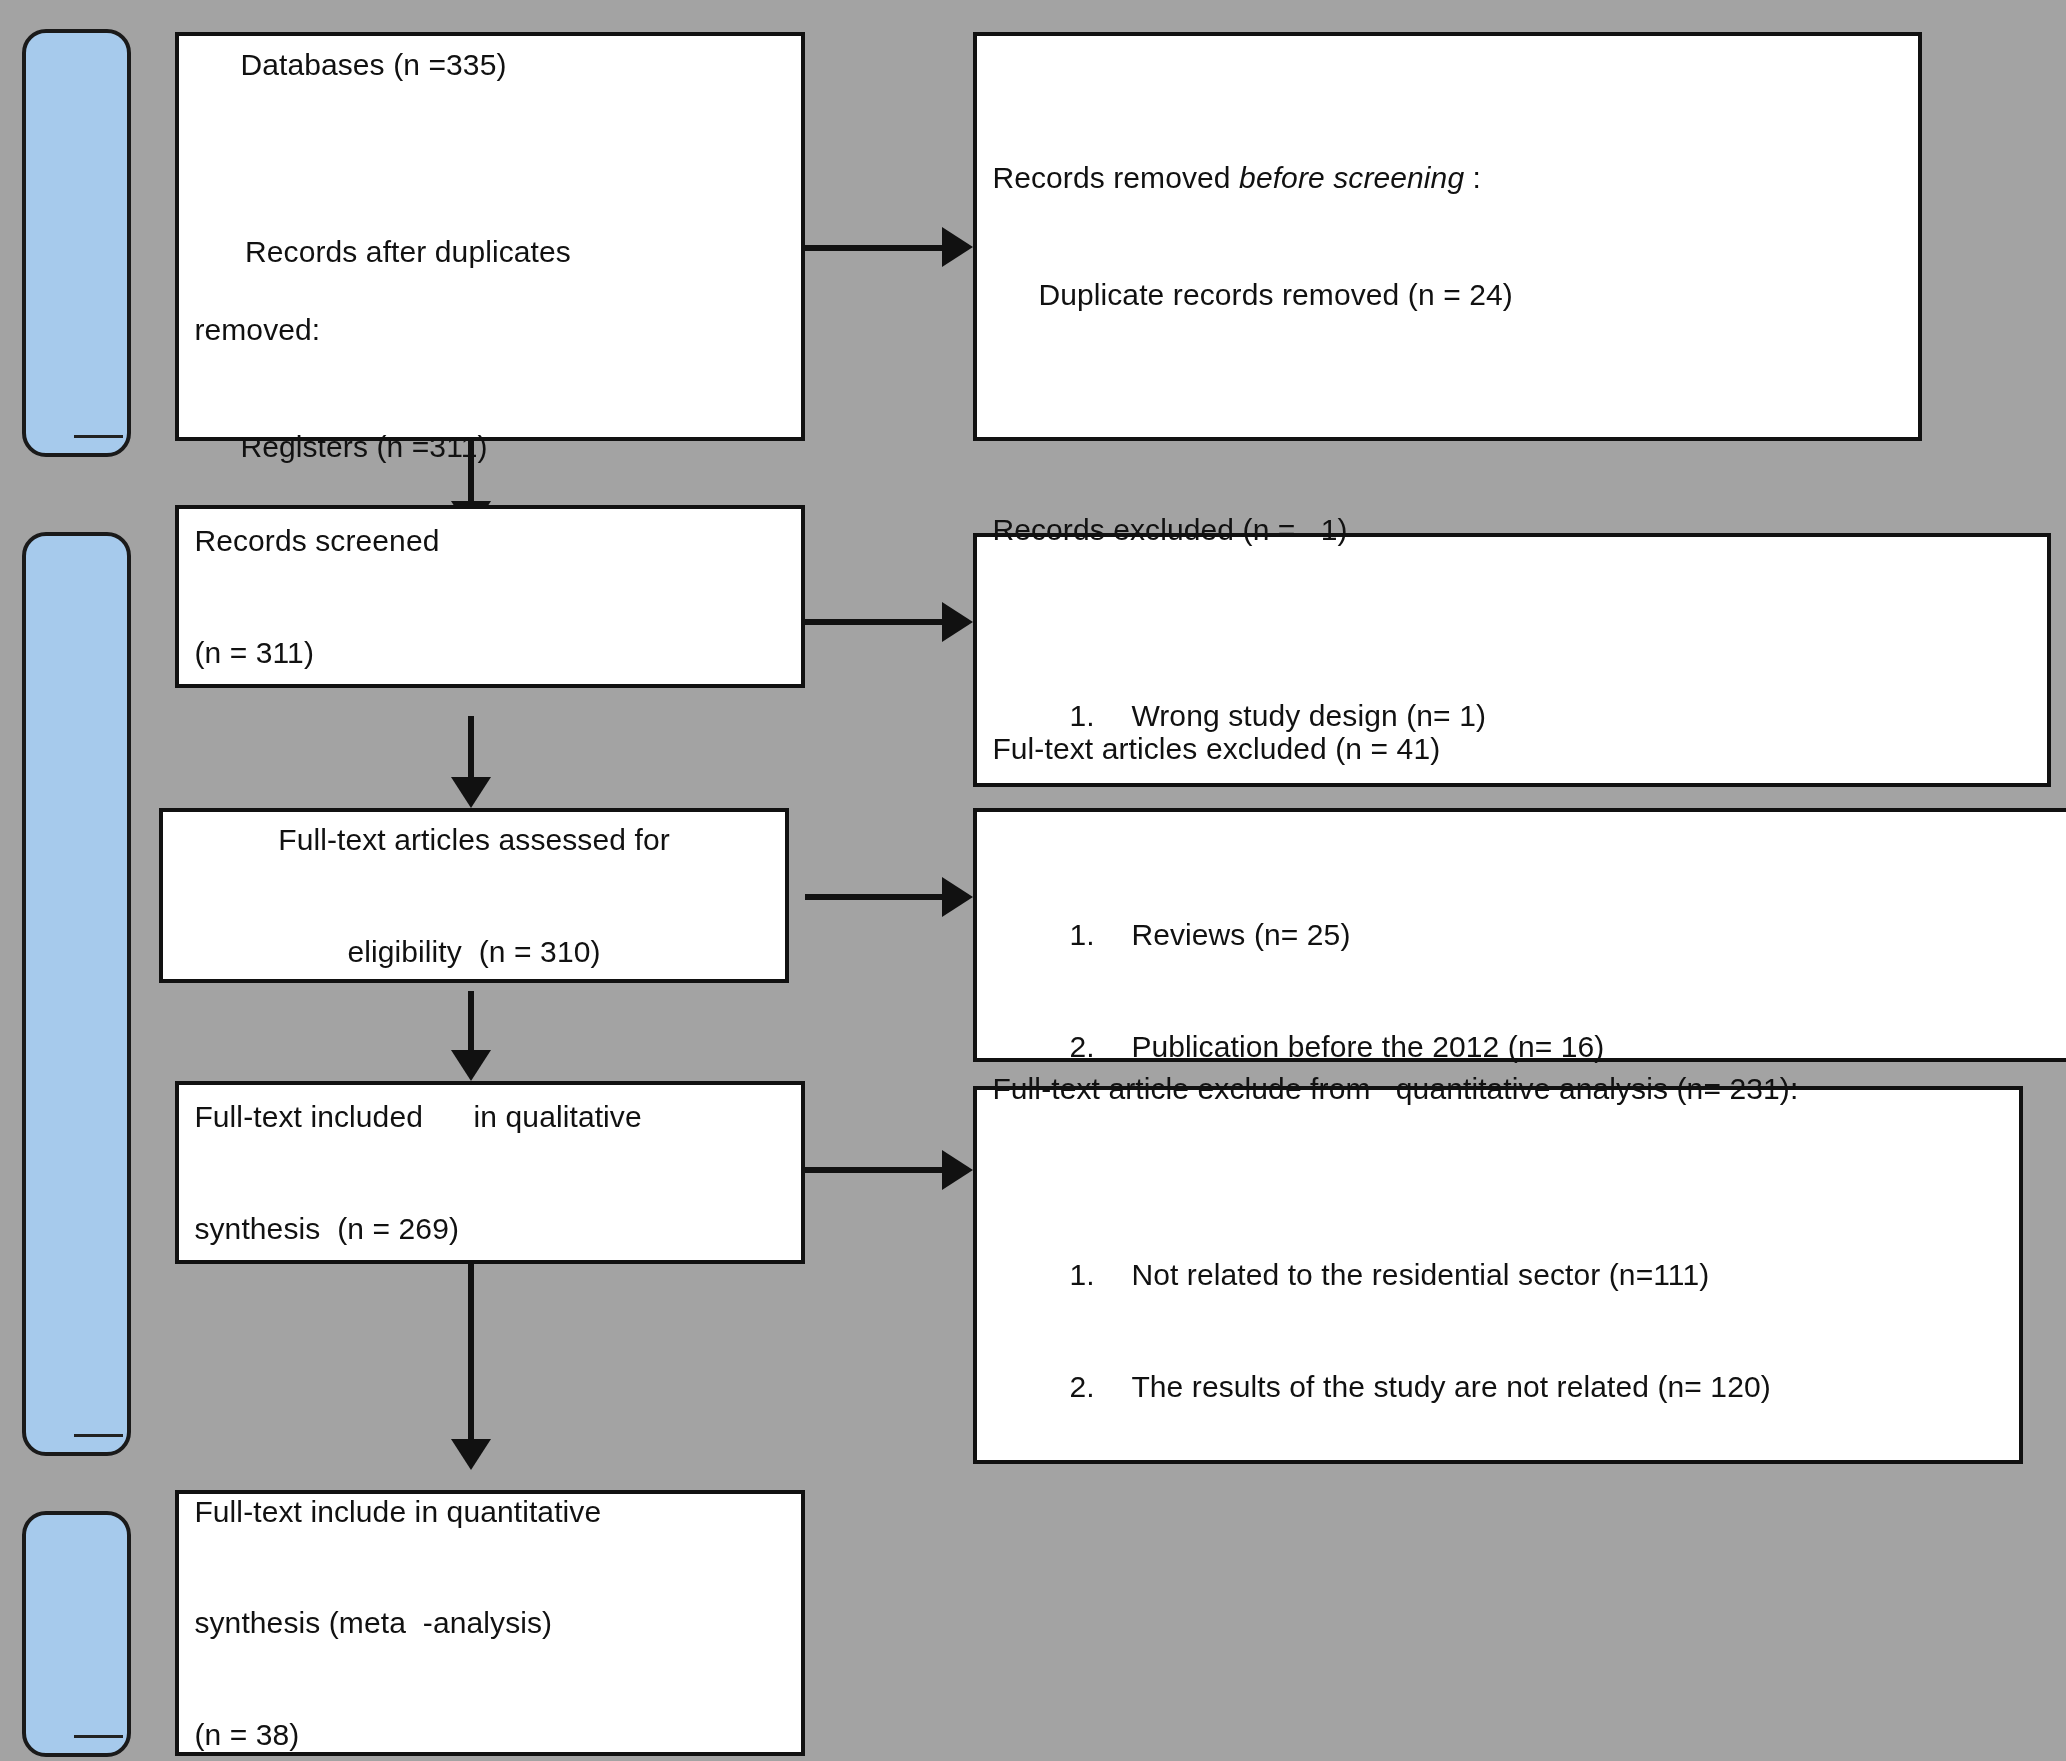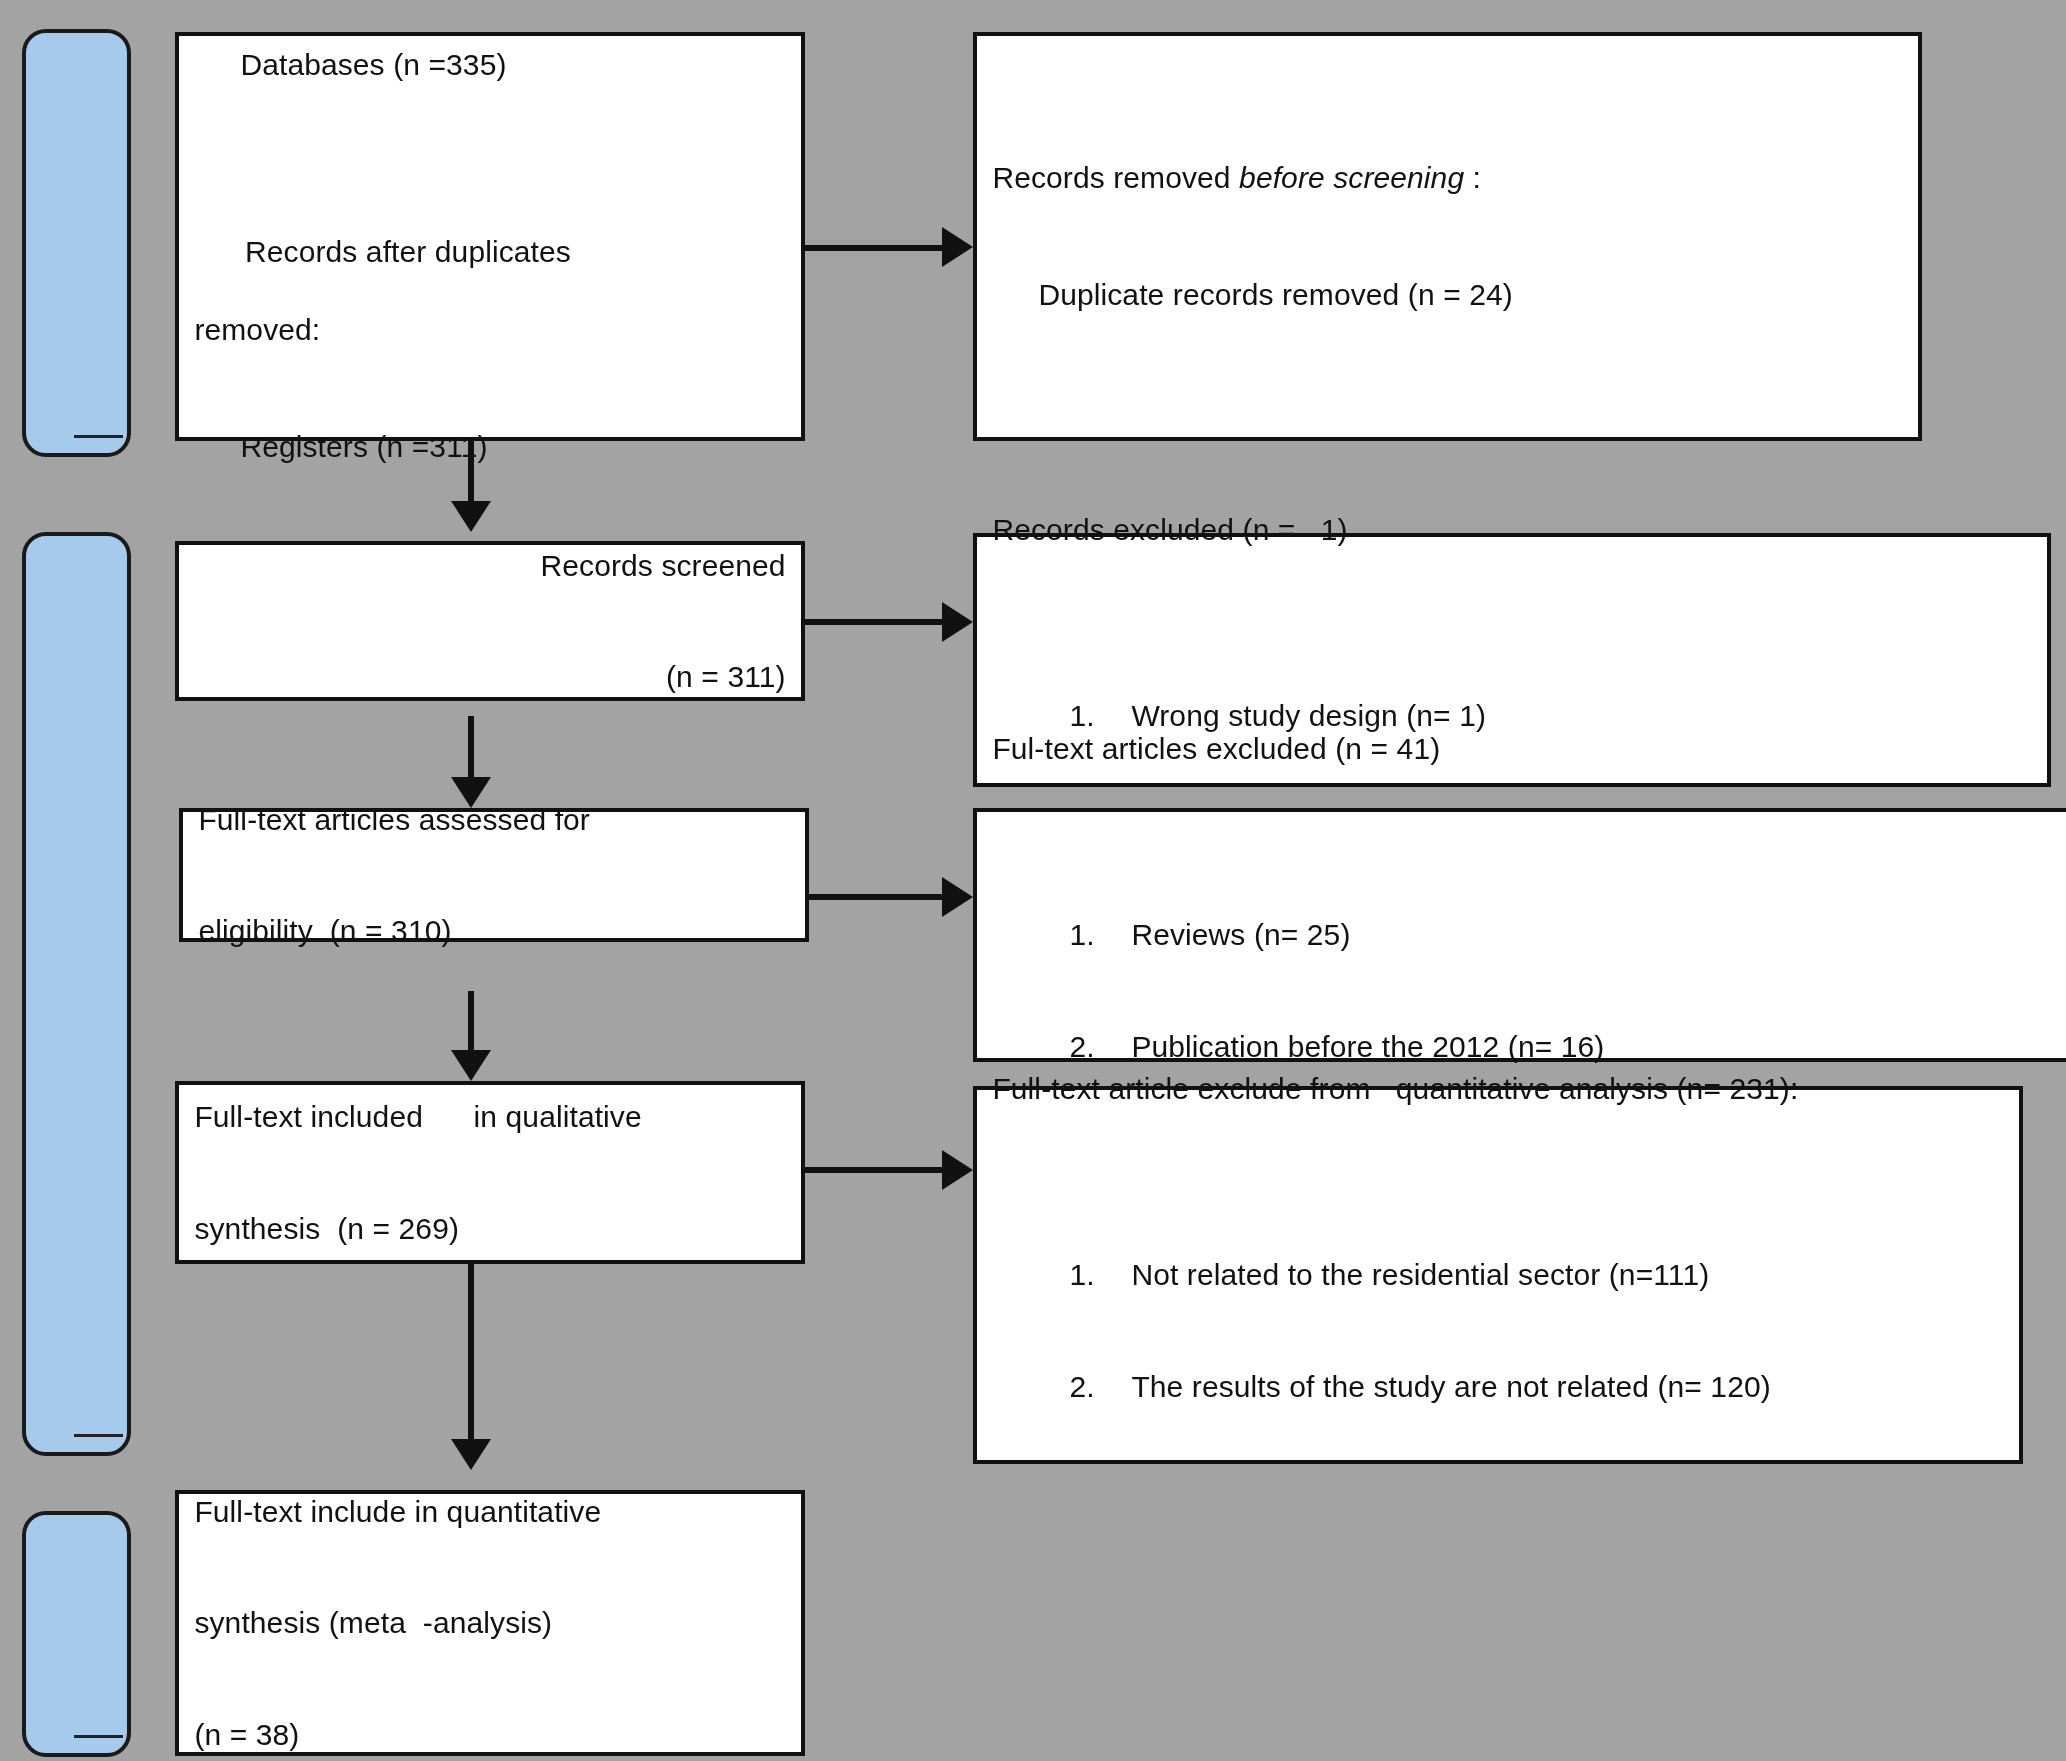--- a/index.html
+++ b/index.html
@@ -140,21 +140,21 @@
       <span class="indent1">Duplicate records removed (n = 24)</span>
     </div>
   </div>
 
   <div class="h-line" style="left:805px; top:245px; width:139px;"></div>
   <div class="arrow-right" style="left:942px; top:227px;"></div>
 
   <div class="v-line" style="left:468px; top:441px; width:6.3px; height:70px;"></div>
   <div class="arrow-down" style="left:451px; top:501px;"></div>
 
-  <div class="flow-box" style="left:175px; top:541px; width:630px; height:160px;text-align:right;">
+  <div class="flow-box" style="left:175px; top:505px; width:630px; height:183px;">
     <div class="box-text tight">
       <span style="display:block">Records screened</span>
       <span style="display:block">(n = 311)</span>
     </div>
   </div>
 
   <div class="flow-box" style="left:973px; top:533px; width:1078px; height:254px;">
     <div class="box-text tight">
       <span style="display:block">Records excluded (n =   1)</span>
       <span class="num-list">
@@ -165,21 +165,21 @@
       </span>
     </div>
   </div>
 
   <div class="h-line" style="left:805px; top:619px; width:139px;"></div>
   <div class="arrow-right" style="left:942px; top:602px;"></div>
 
   <div class="v-line" style="left:468px; top:716px; width:6.3px; height:70px;"></div>
   <div class="arrow-down" style="left:451px; top:777px;"></div>
 
-  <div class="flow-box" style="left:179px; top:808px; width:630px; height:134px;">
+  <div class="flow-box" style="left:159px; top:808px; width:630px; height:175px;text-align:center;">
     <div class="box-text tight">
       <span style="display:block">Full-text articles assessed for</span>
       <span style="display:block">eligibility  (n = 310)</span>
     </div>
   </div>
 
   <div class="flow-box" style="left:973px; top:808px; width:1098px; height:254px;">
     <div class="box-text tight">
       <span style="display:block">Ful-text articles excluded (n = 41)</span>
       <span class="num-list">

